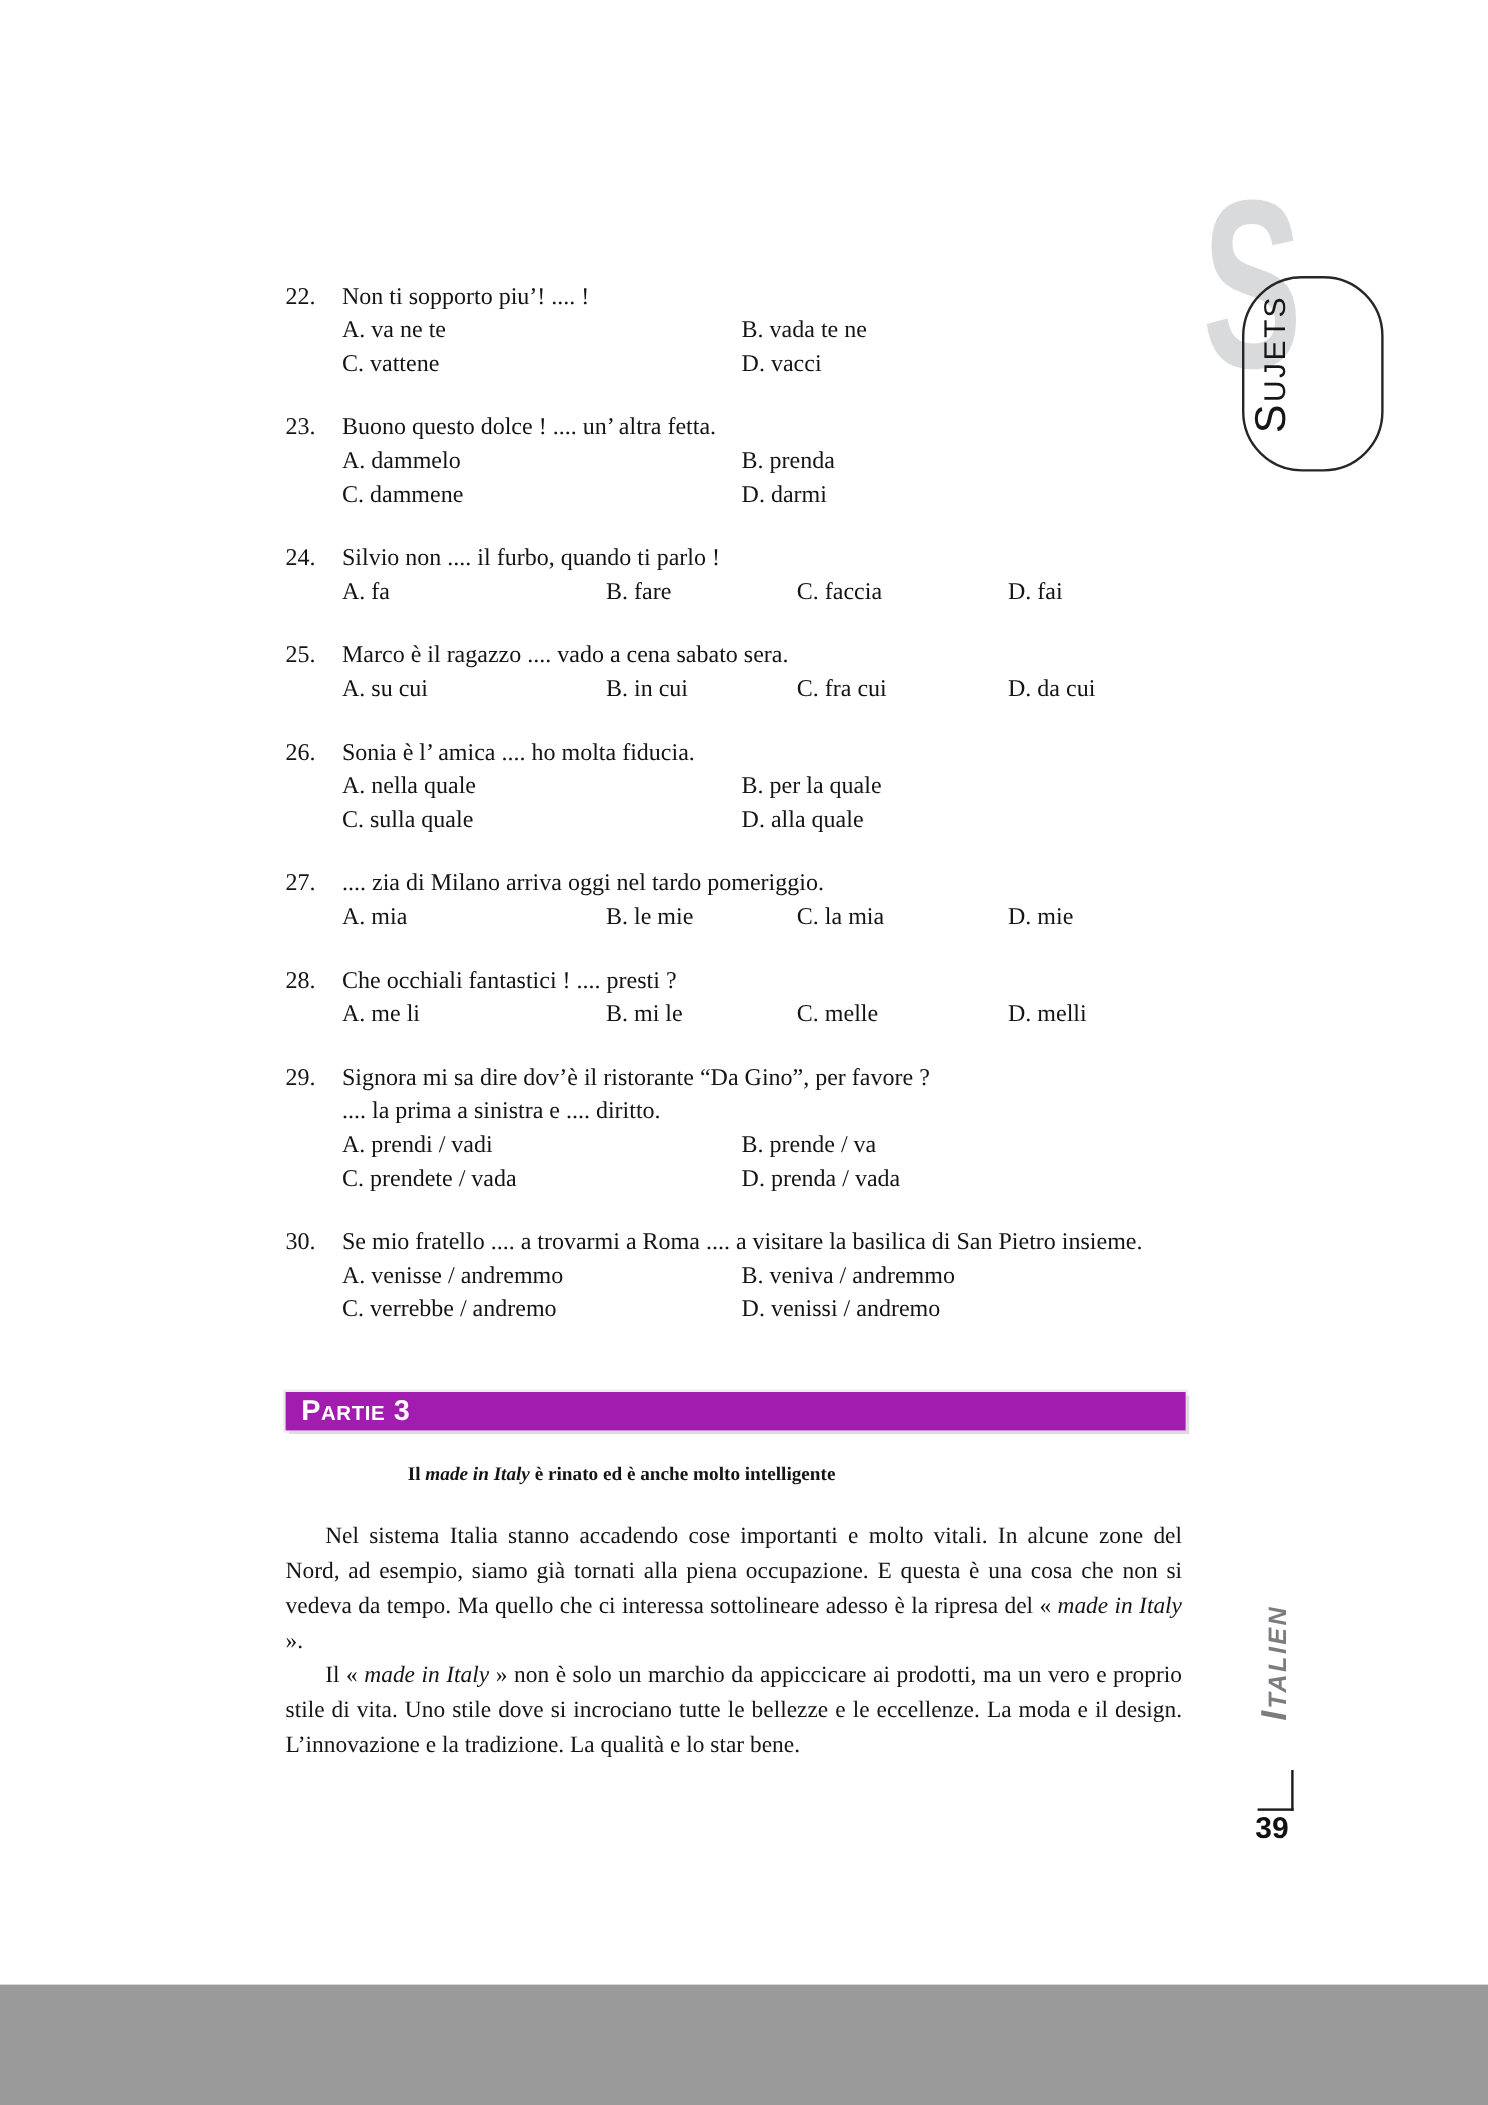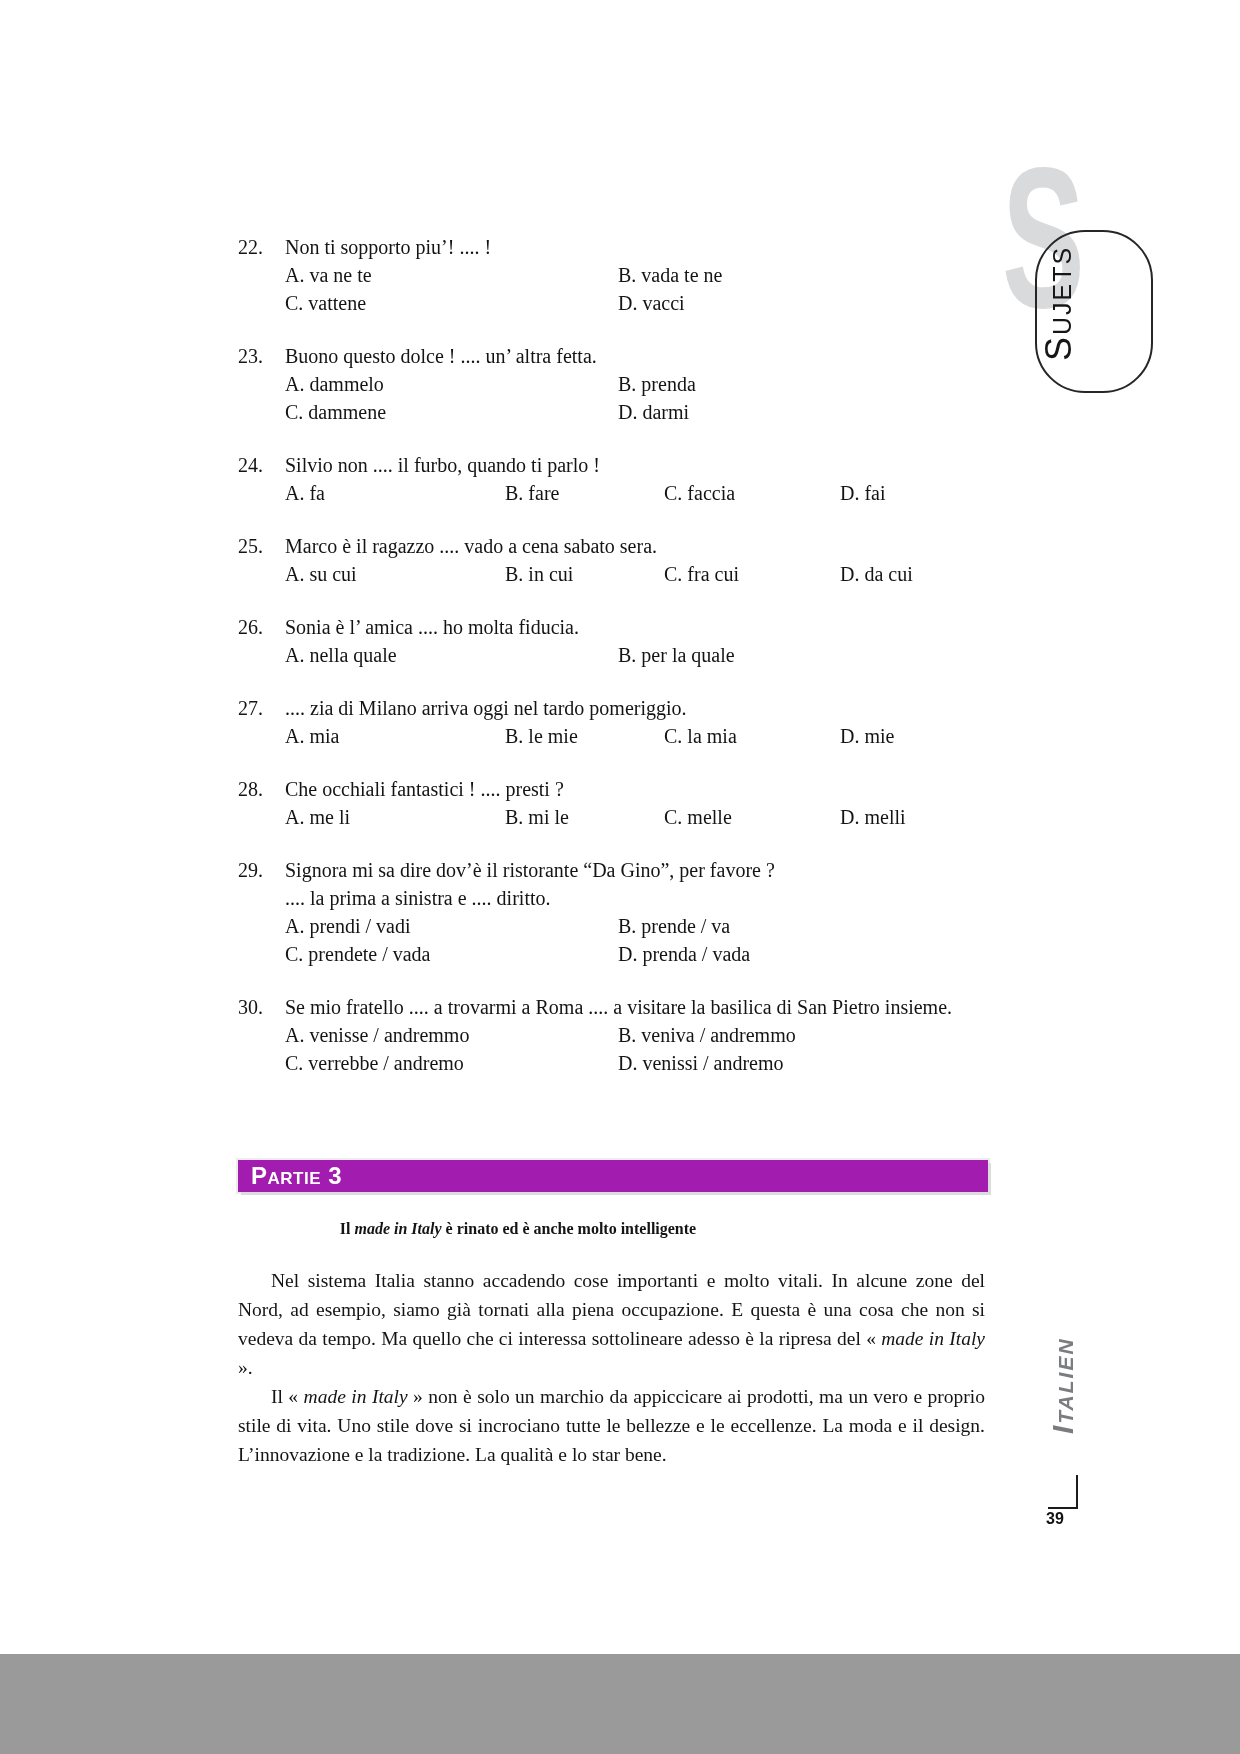--- a/index.html
+++ b/index.html
@@ -46,21 +46,21 @@
   .vert{position:absolute;transform:rotate(-90deg);transform-origin:0 0;
     white-space:nowrap;font-family:"Liberation Sans", sans-serif;}
   .tab-label{left:1038px;top:361px;font-size:36px;font-variant:small-caps;
     letter-spacing:2px;color:#161616;}
   .subject-label{left:1046px;top:1434px;font-size:30px;font-style:italic;
     font-variant:small-caps;letter-spacing:2px;color:#7b7c7f;font-weight:bold;}
   .corner-bracket{position:absolute;left:1048px;top:1475px;width:28px;height:32px;
     border-right:2px solid #1b1b1b;border-bottom:2px solid #1b1b1b;}
   .page-num{position:absolute;left:1046px;top:1510px;
     font-family:"Liberation Sans", sans-serif;font-weight:bold;
-    font-size:16px;color:#111111;}
+    font-size:25px;color:#111111;}
 </style>
 </head>
 <body>
 
 <div class="page">
 
   <div class="questions">
       <div class="question">
         <span class="q-num">22.</span>
         <div class="q-line">Non ti sopporto piu’! .... !</div>
@@ -104,20 +104,24 @@
           <span class="opt">C. fra cui</span>
           <span class="opt">D. da cui</span>
         </div>
       </div>
       <div class="question">
         <span class="q-num">26.</span>
         <div class="q-line">Sonia è l’ amica .... ho molta fiducia.</div>
         <div class="opt-row row-two">
           <span class="opt">A. nella quale</span>
           <span class="opt">B. per la quale</span>
+        </div>
+        <div class="opt-row row-two">
+          <span class="opt">C. sulla quale</span>
+          <span class="opt">D. alla quale</span>
         </div>
       </div>
       <div class="question">
         <span class="q-num">27.</span>
         <div class="q-line">.... zia di Milano arriva oggi nel tardo pomeriggio.</div>
         <div class="opt-row row-four">
           <span class="opt">A. mia</span>
           <span class="opt">B. le mie</span>
           <span class="opt">C. la mia</span>
           <span class="opt">D. mie</span>

